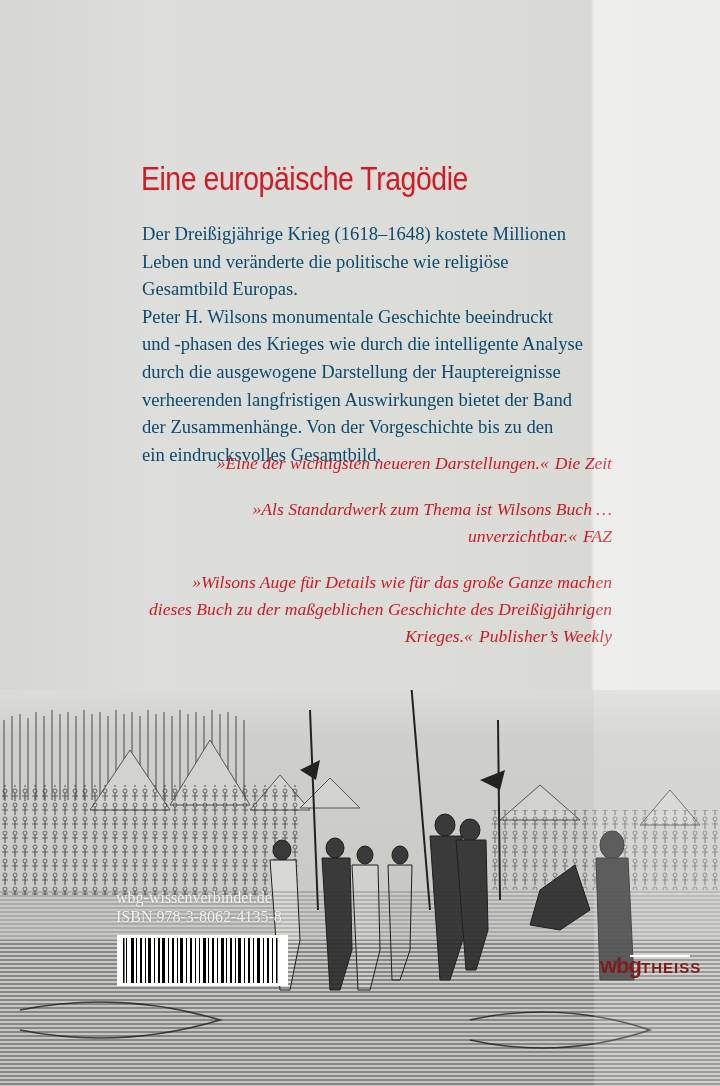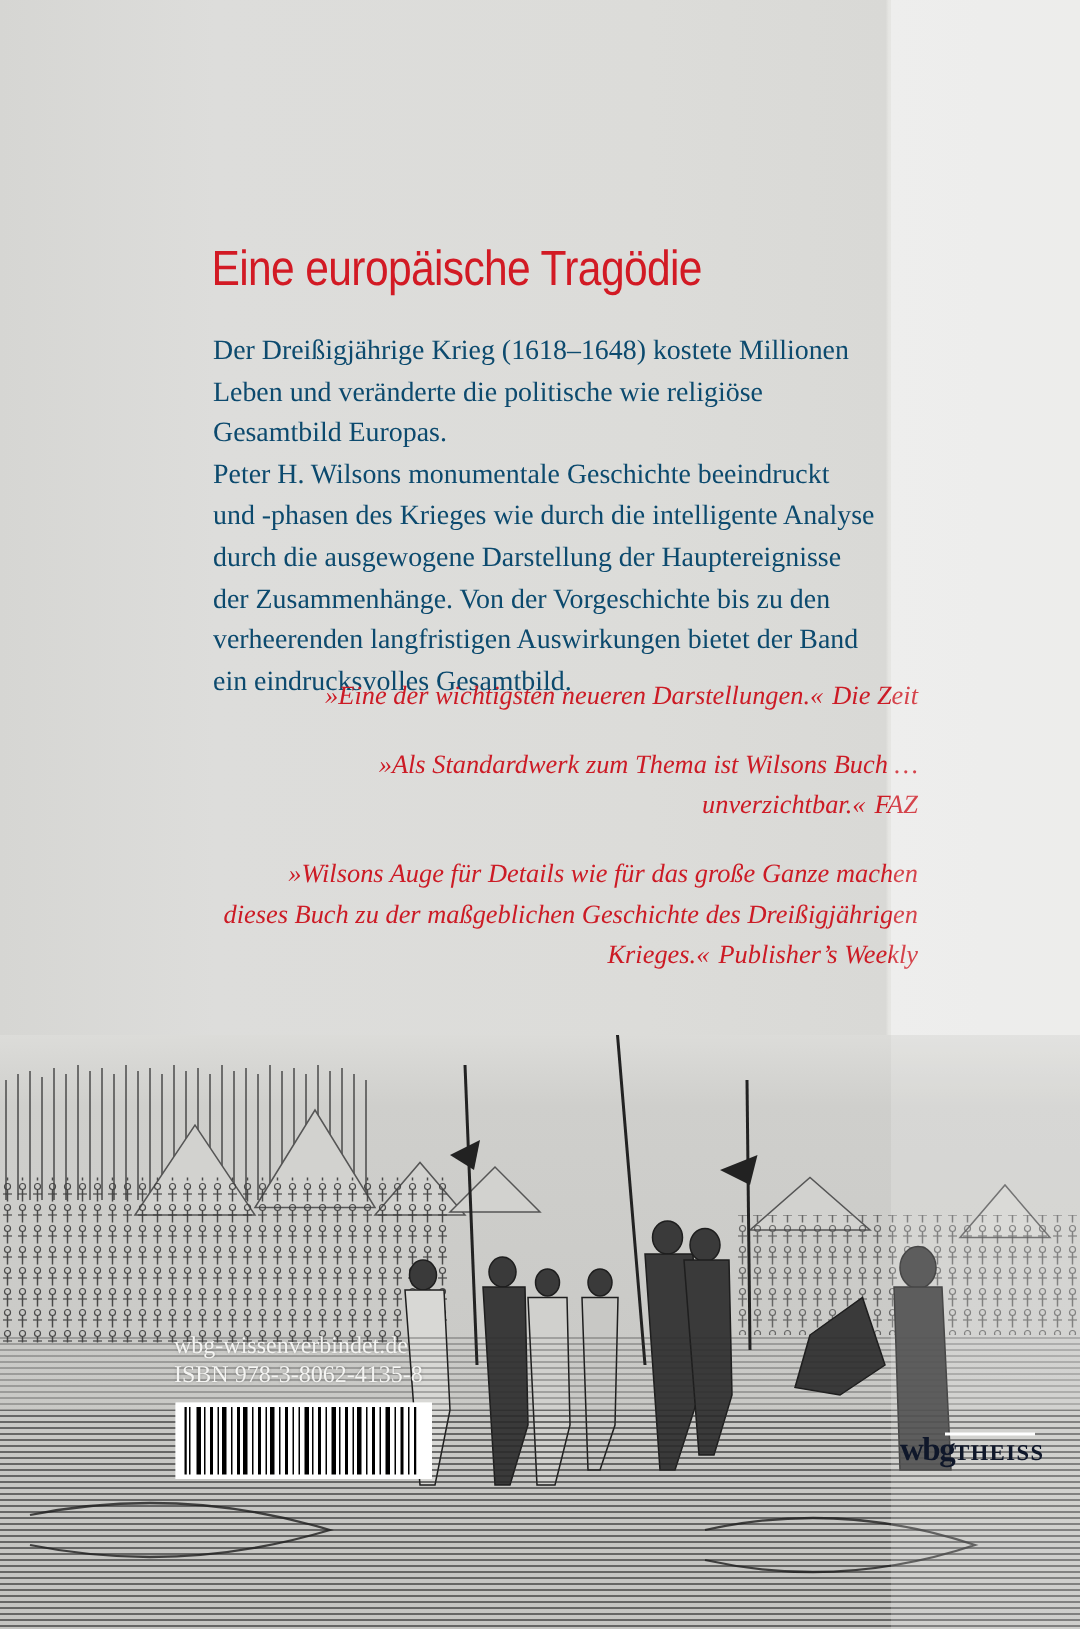--- a/index.html
+++ b/index.html
@@ -49,21 +49,21 @@
     text-shadow: 0 0 2px rgba(0,0,0,0.25);
   }
   .imprint div { white-space: nowrap; }
   .barcode {
     position: absolute; left: 117px; top: 935px; width: 171px; height: 51px;
     background: #ffffff;
   }
   .barcode svg { display: block; }
   .logo {
     position: absolute; left: 600px; top: 953px;
-    color: #0f172a; font-family: Liberation Serif, serif;
+    color: #7f1d1d; font-family: Liberation Sans, sans-serif;
     font-weight: bold; white-space: nowrap; text-align: center;
   }
   .logo .wbg { font-size: 22px; letter-spacing: -1px; }
   .logo .theiss { font-size: 15px; letter-spacing: 1px; }
   .logo .bar { position: absolute; left: 30px; top: 2px; width: 60px; height: 2px; background: #fff; }
 </style>
 </head>
 <body>
 
 <div class="cover"></div>
@@ -71,22 +71,22 @@
 
 <div class="title">Eine europäische Tragödie</div>
 
 <div class="blurb">
   <p>Der Dreißigjährige Krieg (1618–1648) kostete Millionen</p>
   <p>Leben und veränderte die politische wie religiöse</p>
   <p>Gesamtbild Europas.</p>
   <p>Peter H. Wilsons monumentale Geschichte beeindruckt</p>
   <p>und -phasen des Krieges wie durch die intelligente Analyse</p>
   <p>durch die ausgewogene Darstellung der Hauptereignisse</p>
+  <p>verheerenden langfristigen Auswirkungen bietet der Band</p>
   <p>der Zusammenhänge. Von der Vorgeschichte bis zu den</p>
-  <p>verheerenden langfristigen Auswirkungen bietet der Band</p>
   <p>ein eindrucksvolles Gesamtbild.</p>
 </div>
 
 <div class="quotes">
   <div class="quote">
     <span class="line"><span>»Eine der wichtigsten neueren Darstellungen.«</span><span class="src">Die Zeit</span></span>
   </div>
   <div class="quote">
     <span class="line">»Als Standardwerk zum Thema ist Wilsons Buch …</span>
     <span class="line"><span>unverzichtbar.«</span><span class="src">FAZ</span></span>

